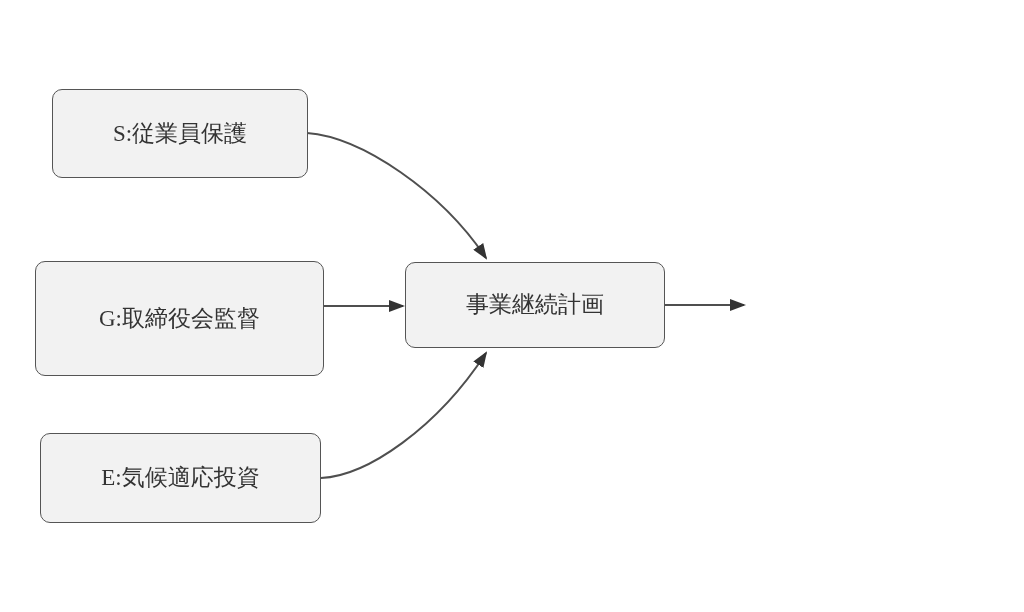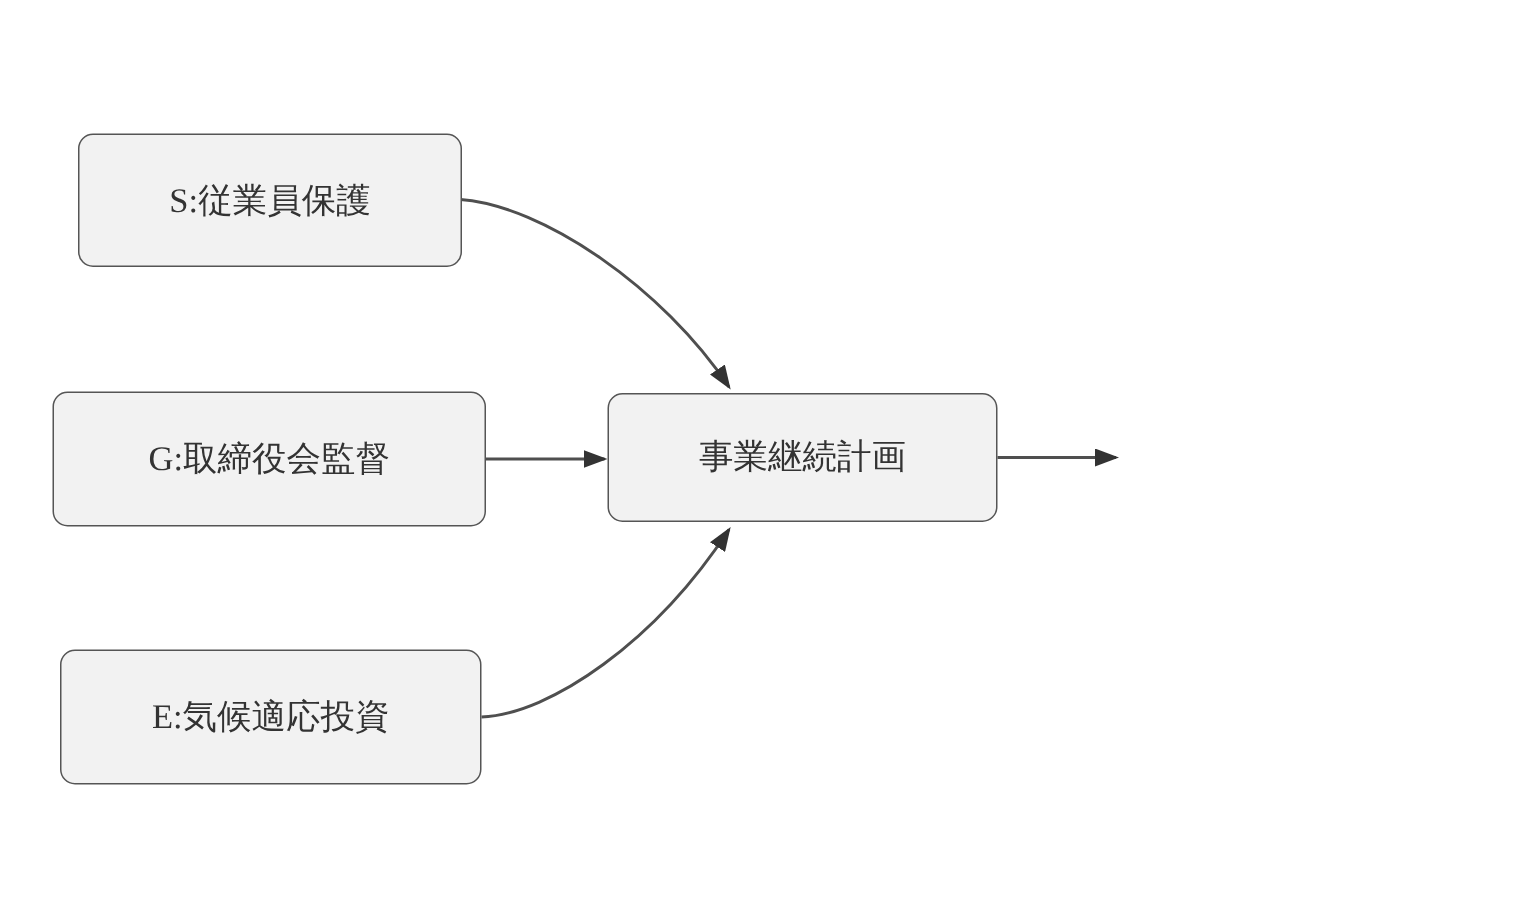--- a/index.html
+++ b/index.html
@@ -58,21 +58,21 @@
     <path class="edge" d="M285,133 C340,137 420,192 464,258" marker-end="url(#arrowhead)"></path>
     <path class="edge" d="M302,306 L381,306" marker-end="url(#arrowhead)"></path>
     <path class="edge" d="M299,478 C345,476 415,428 464,353" marker-end="url(#arrowhead)"></path>
     <path class="edge" d="M643,305 L722,305" marker-end="url(#arrowhead)"></path>
   </svg>
 
   <div class="node" style="left:30px; top:89px; width:256px; height:89px;">
     <span class="node-label">S:従業員保護</span>
   </div>
 
-  <div class="node" style="left:13px; top:261px; width:289px; height:90px;">
+  <div class="node" style="left:13px; top:261px; width:289px; height:115px;">
     <span class="node-label">G:取締役会監督</span>
   </div>
 
   <div class="node" style="left:383px; top:262px; width:260px; height:86px;">
     <span class="node-label">事業継続計画</span>
   </div>
 
   <div class="node" style="left:18px; top:433px; width:281px; height:90px;">
     <span class="node-label">E:気候適応投資</span>
   </div>

